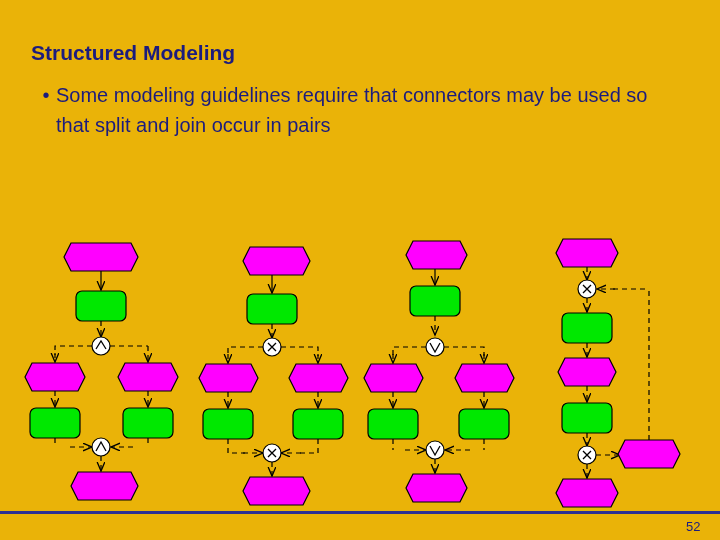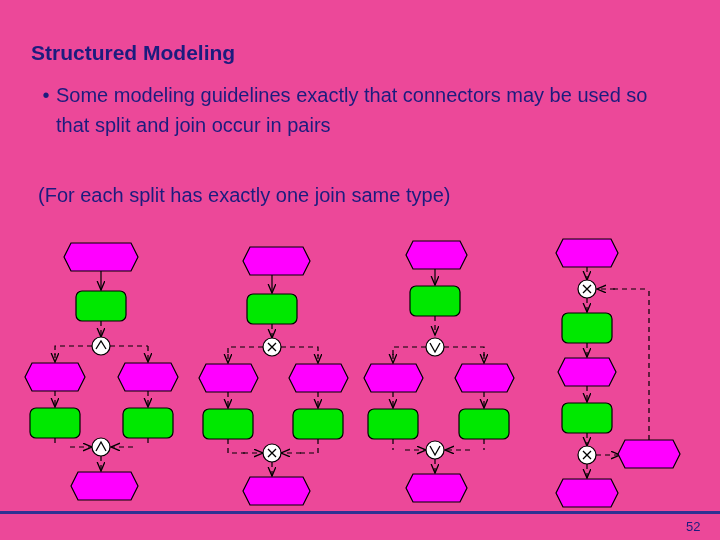--- a/index.html
+++ b/index.html
@@ -12,21 +12,21 @@
     height: 540px;
     overflow: hidden;
     font-family: "Liberation Sans", sans-serif;
     position: relative;
   }
   #slide {
     position: absolute;
     left: 0; top: 0;
     width: 720px;
     height: 540px;
-    background: #ec4899;
+    background: #eab308;
   }
   
   .slide-title {
     position: absolute;
     left: 31px;
     top: 41px;
     font-size: 21px;
     font-weight: bold;
     color: #1c1c7e;
     letter-spacing: 0px;
@@ -100,25 +100,24 @@
 </head>
 <body>
 
 <div id="slide">
 
   <div class="slide-title">Structured Modeling</div>
 
   <div class="body-list">
     <div class="bullet-row">
       <span class="bullet-mark">•</span>
-      <span class="bullet-text">Some modeling guidelines exactly that connectors may be used so that split and join occur in pairs</span>
+      <span class="bullet-text">Some modeling guidelines require that connectors may be used so that split and join occur in pairs</span>
     </div>
   </div>
 
-  <div class="paren-line">(For each split has exactly one join same type)</div>
 
   <div id="diagram-canvas">
     <svg width="720" height="285" viewBox="0 0 720 285" xmlns="http://www.w3.org/2000/svg">
       <defs>
         <marker id="ah" markerWidth="9" markerHeight="9" refX="7.5" refY="3.2" orient="auto" markerUnits="strokeWidth">
           <path d="M0,0 L7.5,3.2 L0,6.4" fill="none" stroke="#000" stroke-width="1.1"></path>
         </marker>
       </defs>
 
       <g>

